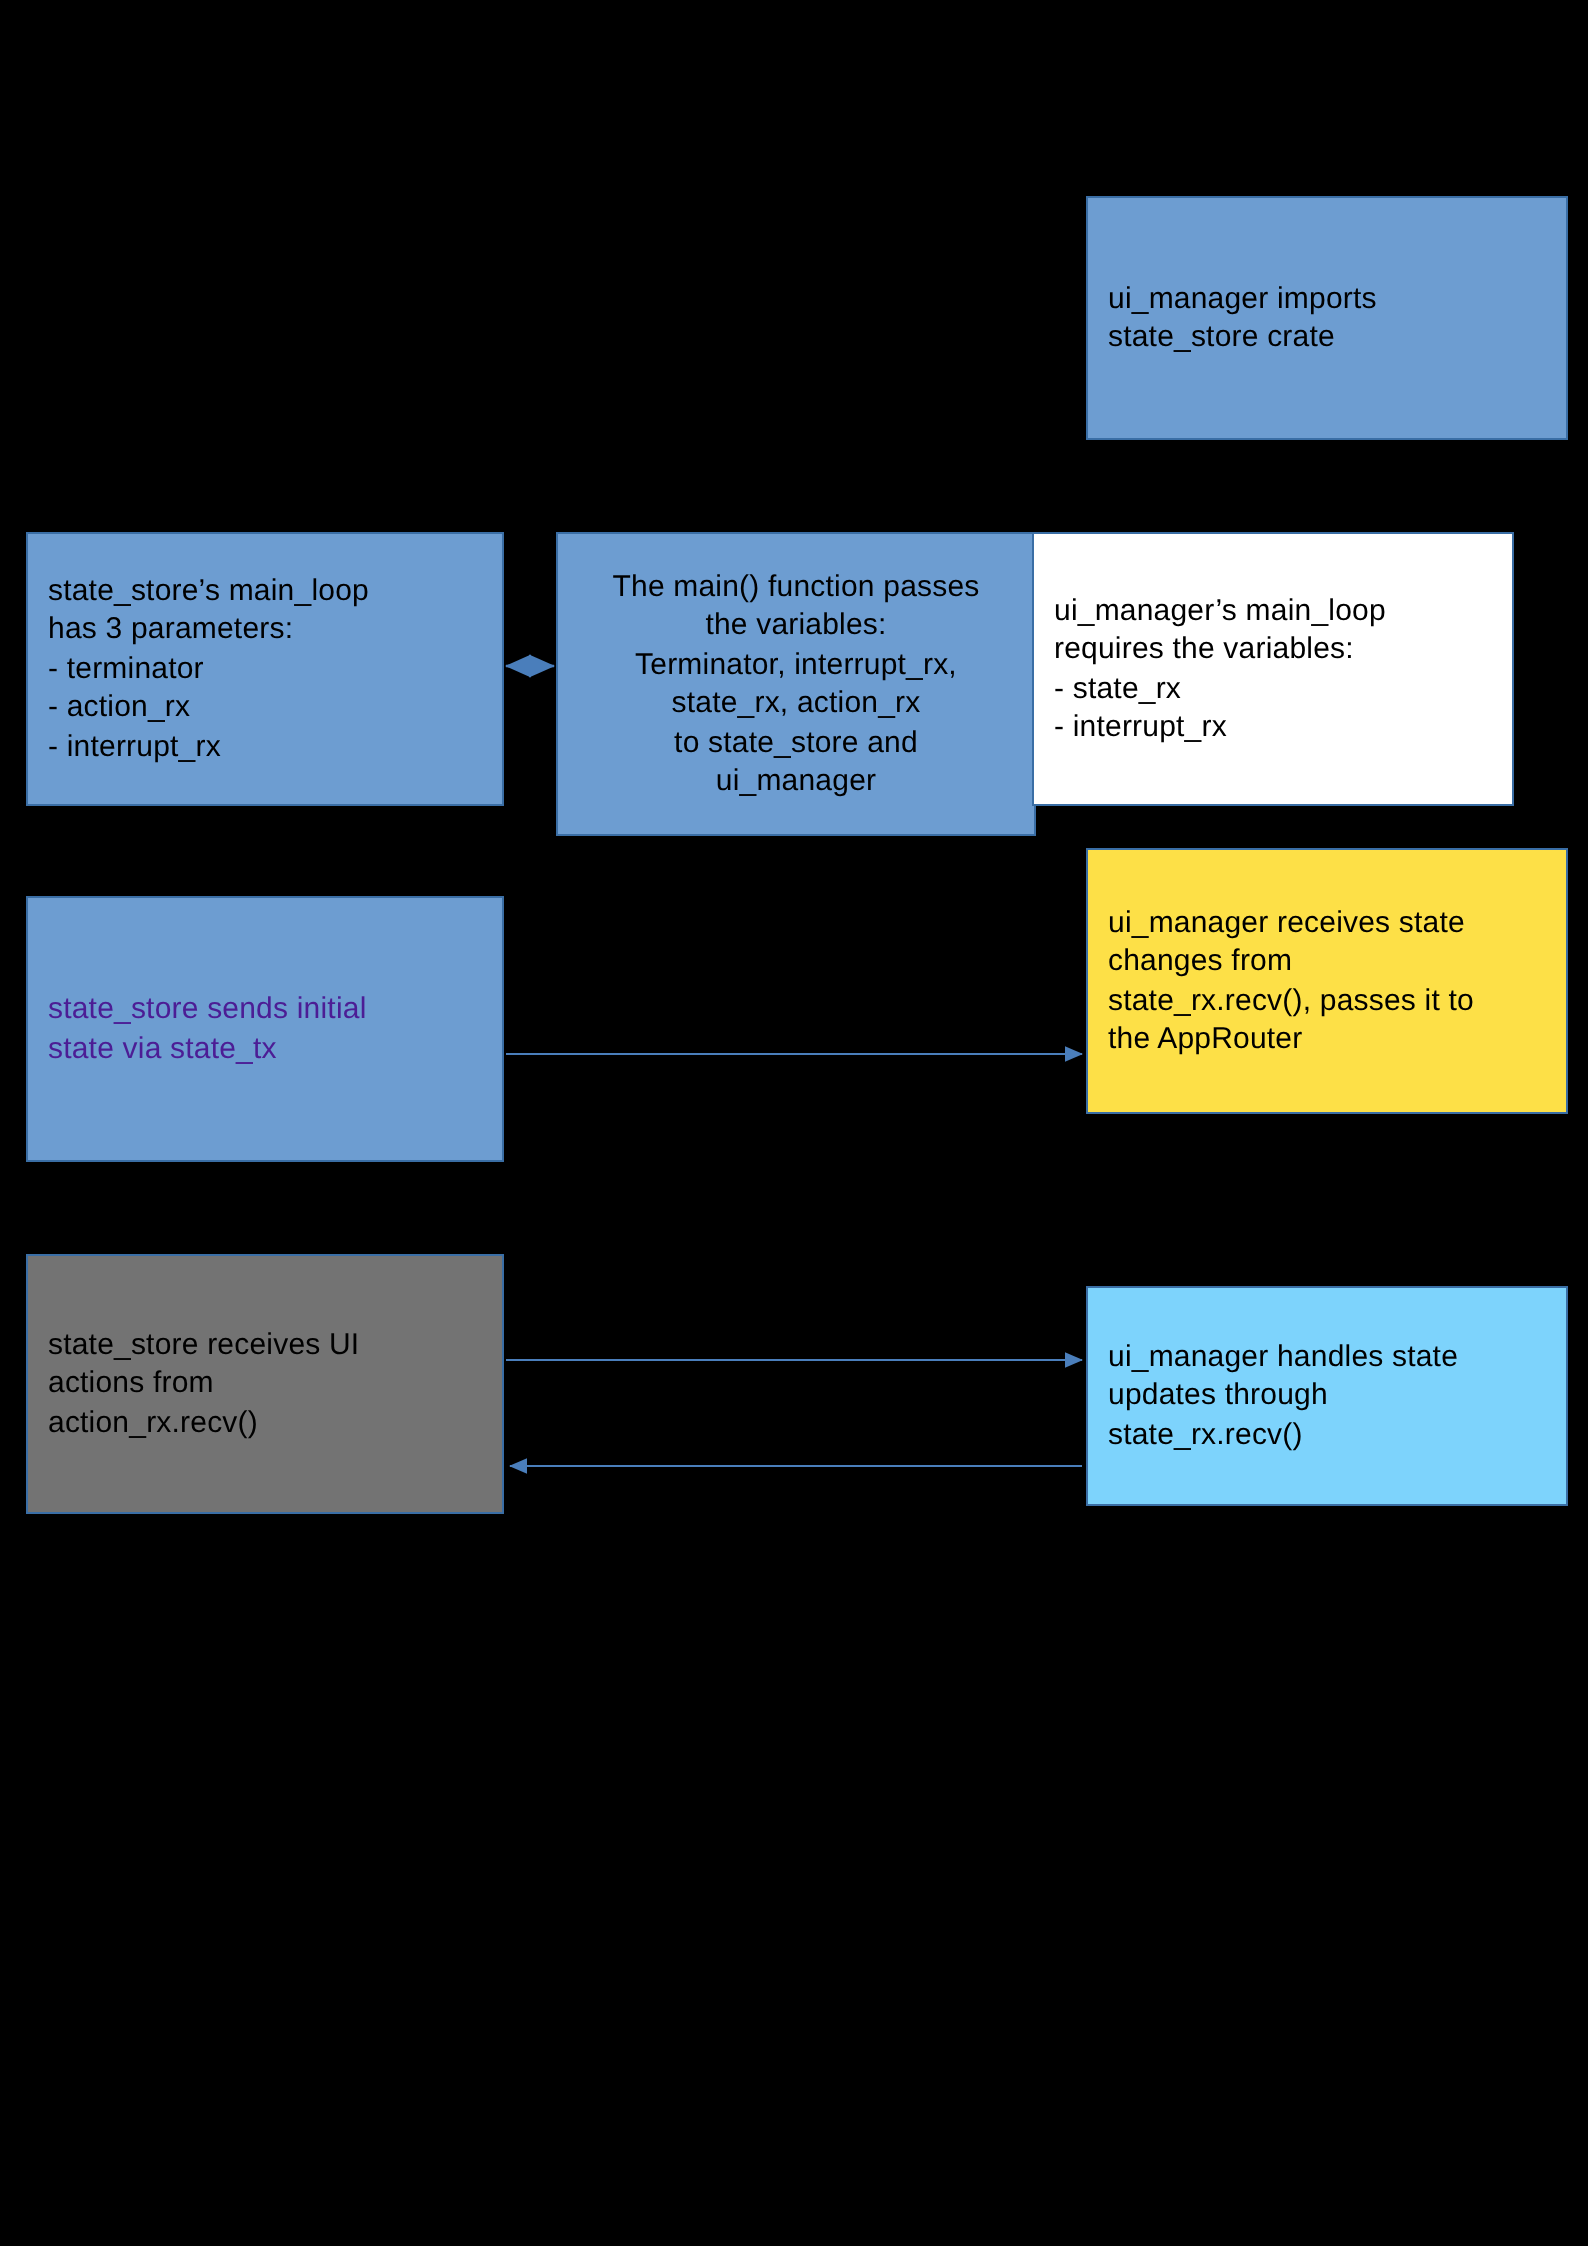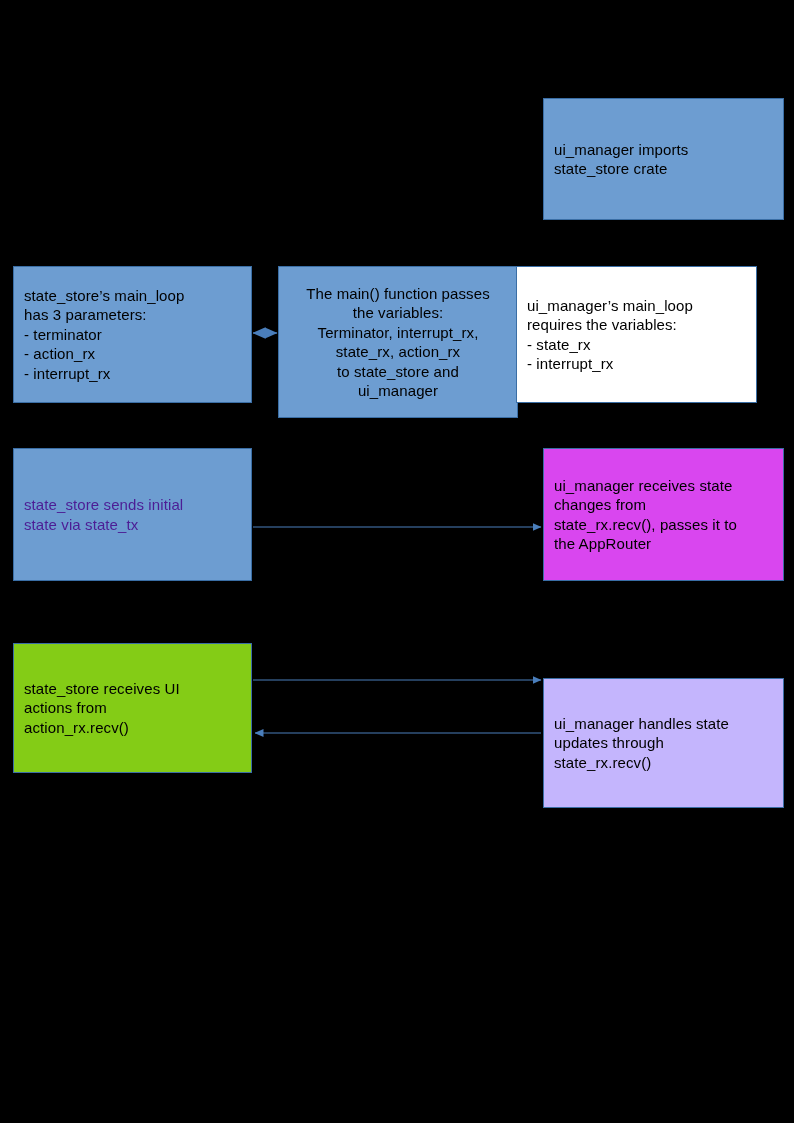--- a/index.html
+++ b/index.html
@@ -87,25 +87,25 @@
 Terminator, interrupt_rx,
 state_rx, action_rx
 to state_store and
 ui_manager</span></div>
       <div class="node align-left" style="left: 516px; top: 266px; width: 241px; height: 137px; background: #ffffff; border-color: rgb(58, 110, 165); color: rgb(0, 0, 0);"><span class="node-text">ui_manager’s main_loop
 requires the variables:
 - state_rx
 - interrupt_rx</span></div>
       <div class="node align-left" style="left: 13px; top: 448px; width: 239px; height: 133px; background: rgb(109, 157, 209); border-color: rgb(58, 110, 165); color: #4c1d95;"><span class="node-text">state_store sends initial
 state via state_tx</span></div>
-      <div class="node align-left" style="left: 543px; top: 448px; width: 241px; height: 133px; background: #d946ef; border-color: rgb(58, 110, 165); color: rgb(0, 0, 0);"><span class="node-text">ui_manager receives state
+      <div class="node align-left" style="left: 543px; top: 424px; width: 241px; height: 133px; background: #fde047; border-color: rgb(58, 110, 165); color: rgb(0, 0, 0);"><span class="node-text">ui_manager receives state
 changes from
 state_rx.recv(), passes it to
 the AppRouter</span></div>
-      <div class="node align-left" style="left: 13px; top: 643px; width: 239px; height: 130px; background: #84cc16; border-color: rgb(58, 110, 165); color: rgb(0, 0, 0);"><span class="node-text">state_store receives UI
+      <div class="node align-left" style="left: 13px; top: 627px; width: 239px; height: 130px; background: #737373; border-color: rgb(58, 110, 165); color: rgb(0, 0, 0);"><span class="node-text">state_store receives UI
 actions from
 action_rx.recv()</span></div>
-      <div class="node align-left" style="left: 543px; top: 678px; width: 241px; height: 130px; background: #c4b5fd; border-color: rgb(58, 110, 165); color: rgb(0, 0, 0);"><span class="node-text">ui_manager handles state
+      <div class="node align-left" style="left: 543px; top: 643px; width: 241px; height: 110px; background: #7dd3fc; border-color: rgb(58, 110, 165); color: rgb(0, 0, 0);"><span class="node-text">ui_manager handles state
 updates through
 state_rx.recv()</span></div>
     </div>
 
 </div>
 
 </body></html>

